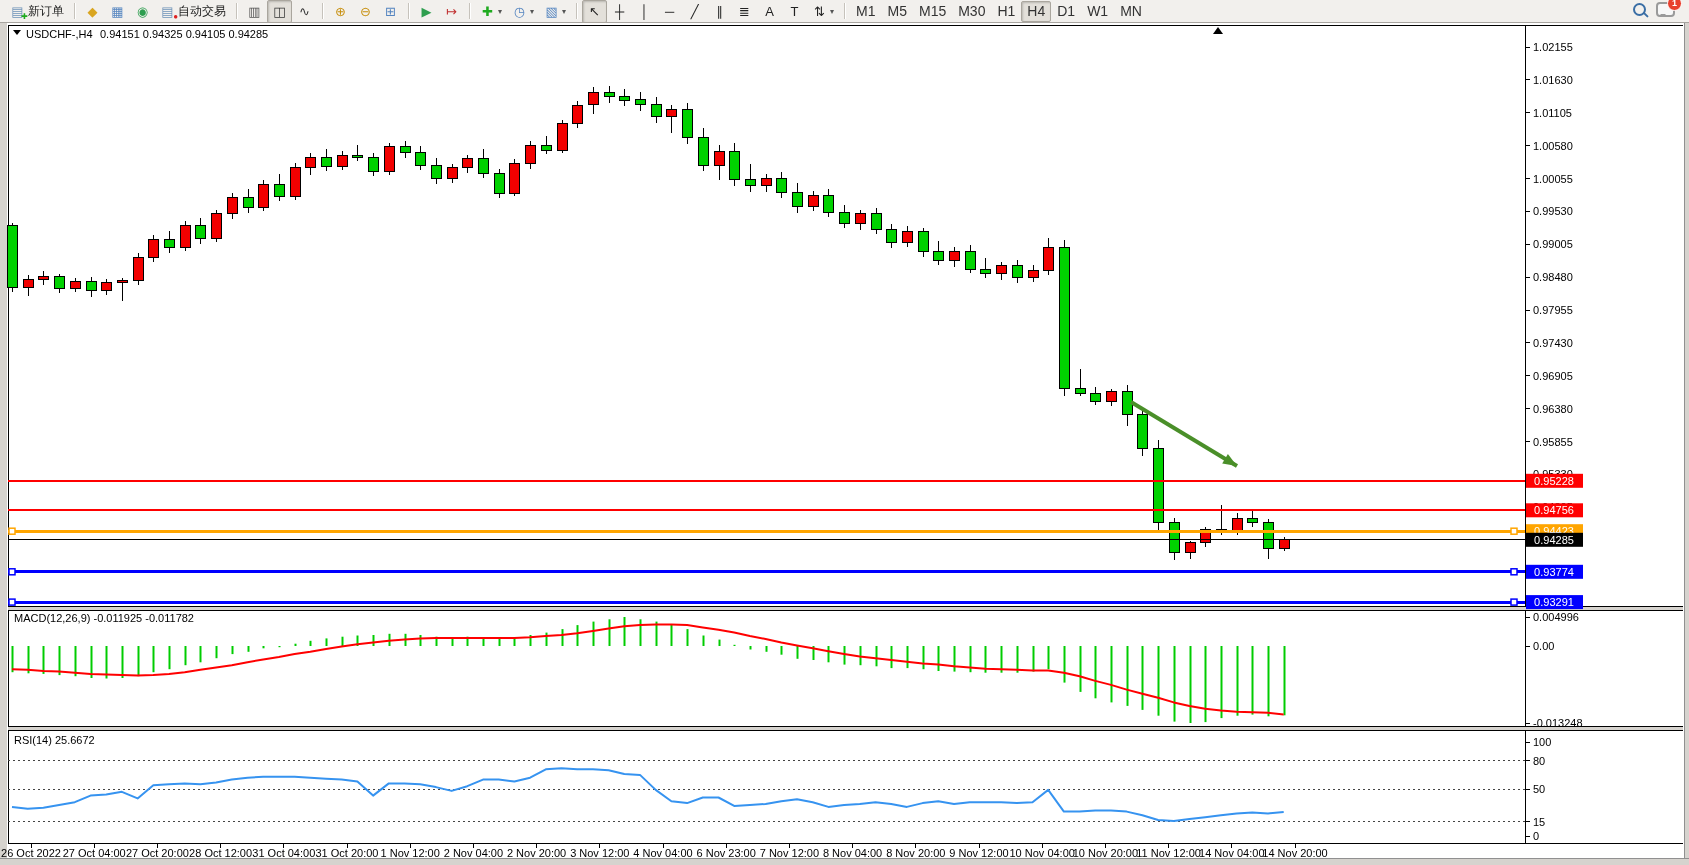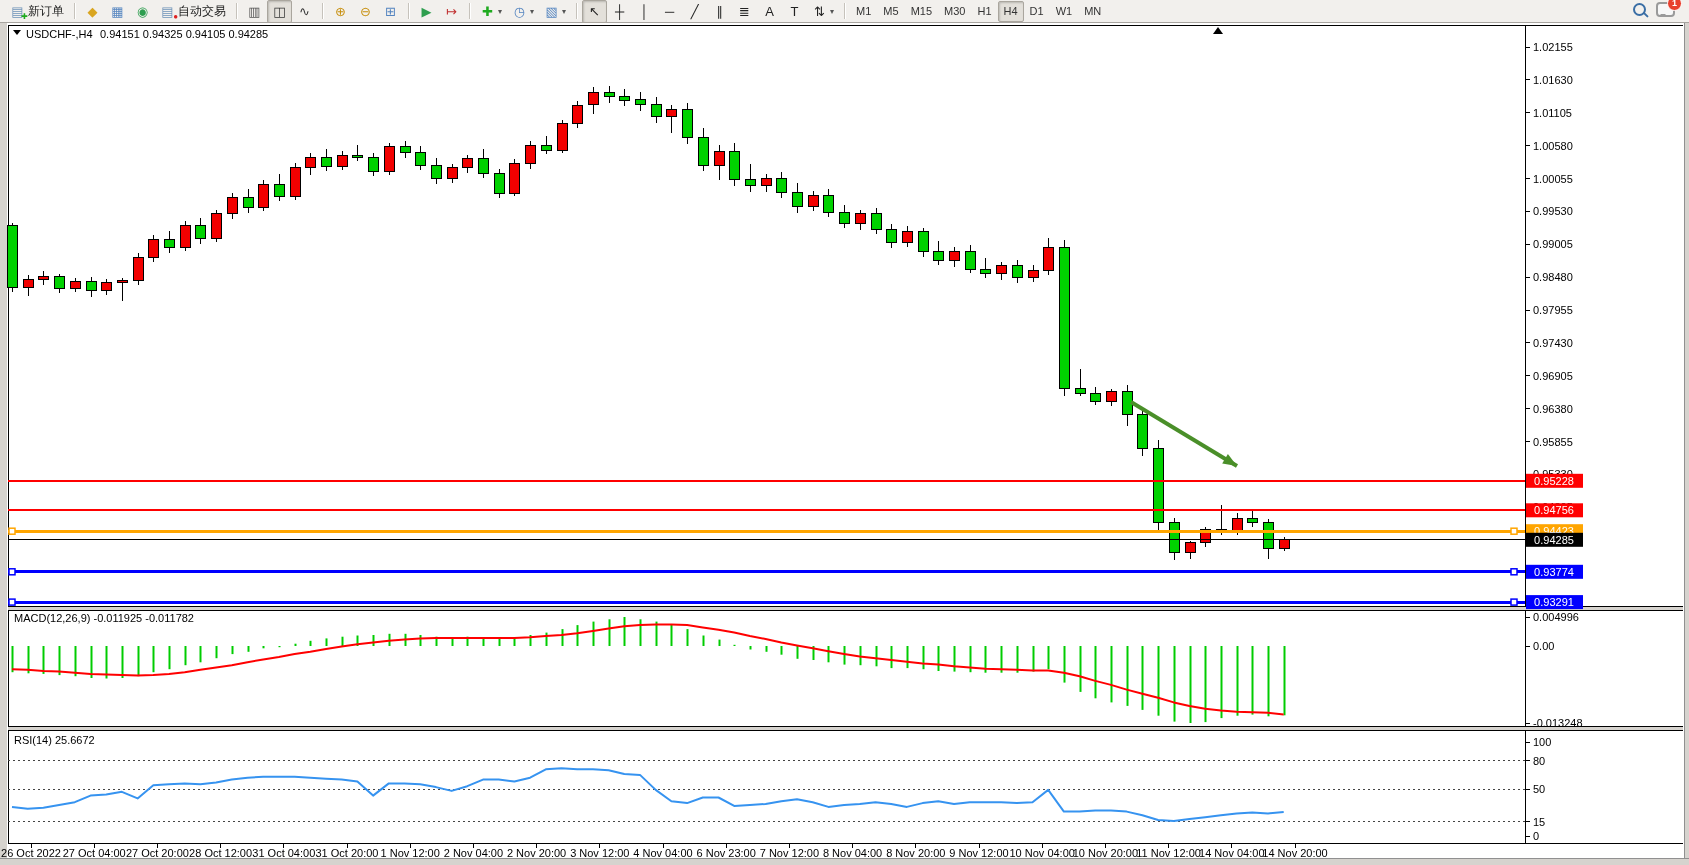--- a/index.html
+++ b/index.html
@@ -9,21 +9,21 @@
   .toolbar{position:absolute;top:0;left:0;width:1689px;height:23px;background:#f2f0ed;
            border-bottom:1px solid #a8a5a0;display:flex;align-items:center;padding-left:3px;box-sizing:border-box;}
   .tb-group{display:flex;align-items:center;height:22px;padding:0 2px;}
   .tb-sep{width:1px;height:16px;background:#c6c2bb;margin:0 3px;box-shadow:1px 0 0 #fff;}
   .tb-btn{display:flex;align-items:center;gap:3px;height:19px;padding:1px 4px;border:1px solid transparent;
           border-radius:2px;font-size:12px;color:#222;cursor:default;white-space:nowrap;}
   .tb-btn.active{background:#e3e0da;border-color:#aaa69e;box-shadow:inset 1px 1px 2px rgba(0,0,0,.18);}
   .glyph{font-size:13px;line-height:15px;display:inline-block;position:relative;width:15px;text-align:center;}
   .glyph .over{position:absolute;right:-3px;bottom:-2px;font-size:8px;line-height:8px;font-weight:bold;}
   .dd{font-size:8px;color:#555;margin-left:0px;}
-  .tf-btn{font-size:11px;color:#333;padding:2px 5px;height:15px;line-height:15px;}
+  .tf-btn{font-size:14px;color:#333;padding:2px 5px;height:15px;line-height:15px;}
   .tb-right{margin-left:auto;display:flex;align-items:center;gap:10px;padding-right:14px;}
   .search-glass{position:relative;width:9px;height:9px;border:2px solid #3a6ea5;border-radius:50%;display:inline-block;}
   .search-glass::after{content:"";position:absolute;width:6px;height:2px;background:#3a6ea5;
                        transform:rotate(45deg);right:-5px;bottom:-2px;border-radius:1px;}
   .chat{position:relative;width:15px;height:11px;border:2px solid #9a9a9a;border-radius:4px;background:#f7f7f7;}
   .chat::after{content:"";position:absolute;left:2px;bottom:-5px;border:3px solid transparent;border-top-color:#9a9a9a;}
   .badge{position:absolute;top:-6px;right:-7px;min-width:13px;height:13px;background:#e8402e;color:#fff;
          border-radius:50%;font-size:9px;line-height:13px;text-align:center;border:1px solid #fff;font-weight:bold;}
   
   .chartarea{position:absolute;top:23px;left:0;width:1689px;height:842px;}

